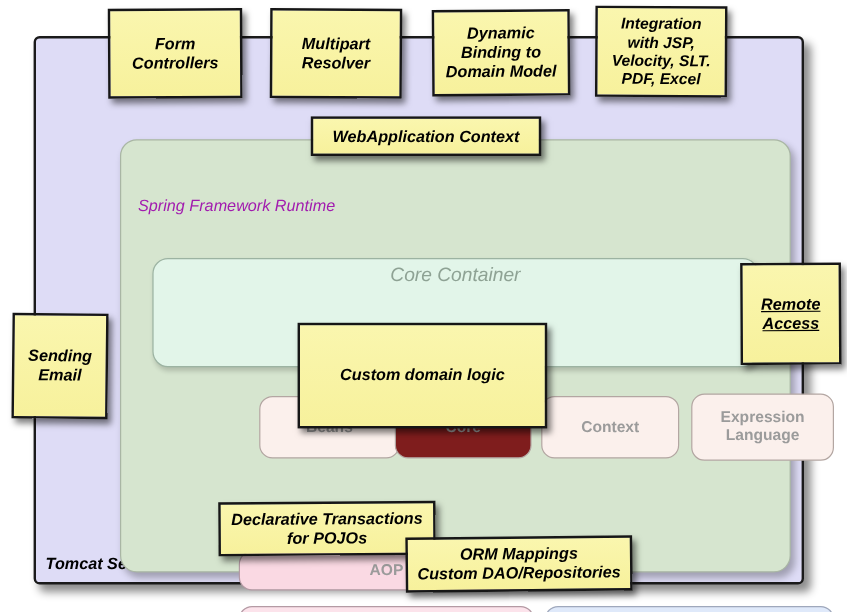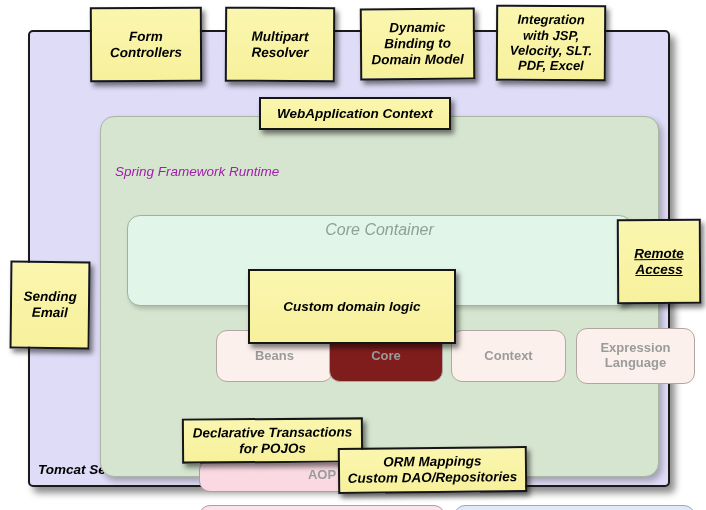--- a/index.html
+++ b/index.html
@@ -62,21 +62,21 @@
     text-align:center;line-height:1.18;white-space:pre-line;padding:2px;
     box-sizing:border-box;
   }
   .n-form         {left:90px; top:7px;  width:112px;height:75px;transform:rotate(-0.3deg);}
   .n-multipart    {left:225px;top:7px;  width:110px;height:75px;transform:rotate(0.3deg);text-align:right;}
   .n-dynamic      {left:360px;top:8px;  width:115px;height:72px;transform:rotate(-0.4deg);}
   .n-integration  {left:496px;top:5px;  width:110px;height:76px;font-size:13px;transform:rotate(0.3deg);}
   .n-webapp       {left:259px;top:97px; width:192px;height:33px;}
   .n-sending      {left:10px; top:225px;width:80px; height:88px;transform:rotate(0.6deg);margin-top:36px;}
   .n-remote       {left:617px;top:219px;width:84px; height:85px;transform:rotate(-0.3deg);text-decoration:underline;}
-  .n-custom       {left:248px;top:269px;width:208px;height:75px;text-align:right;}
+  .n-custom       {left:248px;top:269px;width:208px;height:88px;text-align:right;}
   .n-declarative  {left:182px;top:418px;width:181px;height:45px;transform:rotate(-0.4deg);}
   .n-ormmap       {left:338px;top:447px;width:189px;height:46px;transform:rotate(-0.6deg);}
 </style>
 </head>
 <body>
 
 <div class="stage">
 
   <div class="outer-box">
     <div class="tomcat-label">Tomcat Servlet Container</div>

